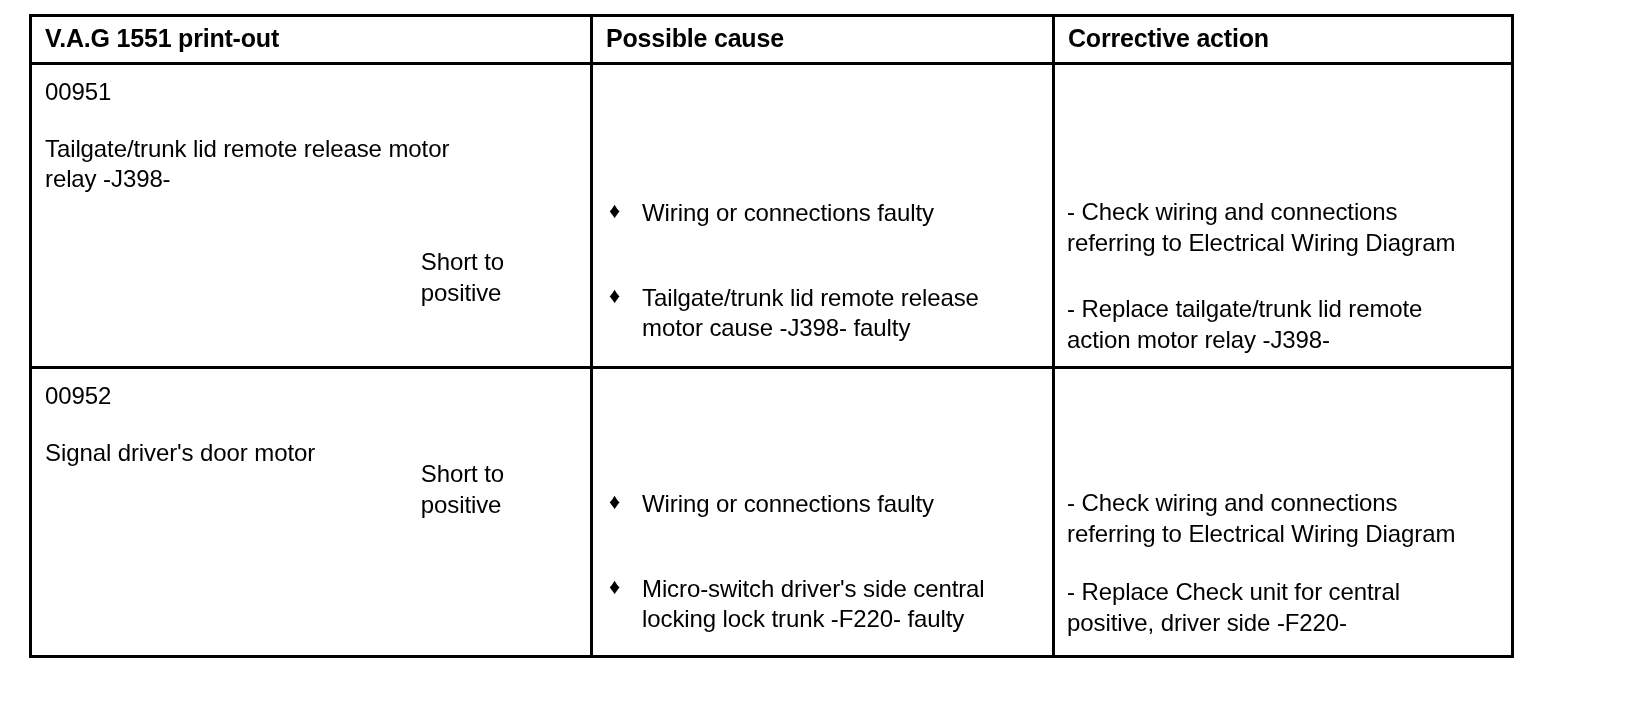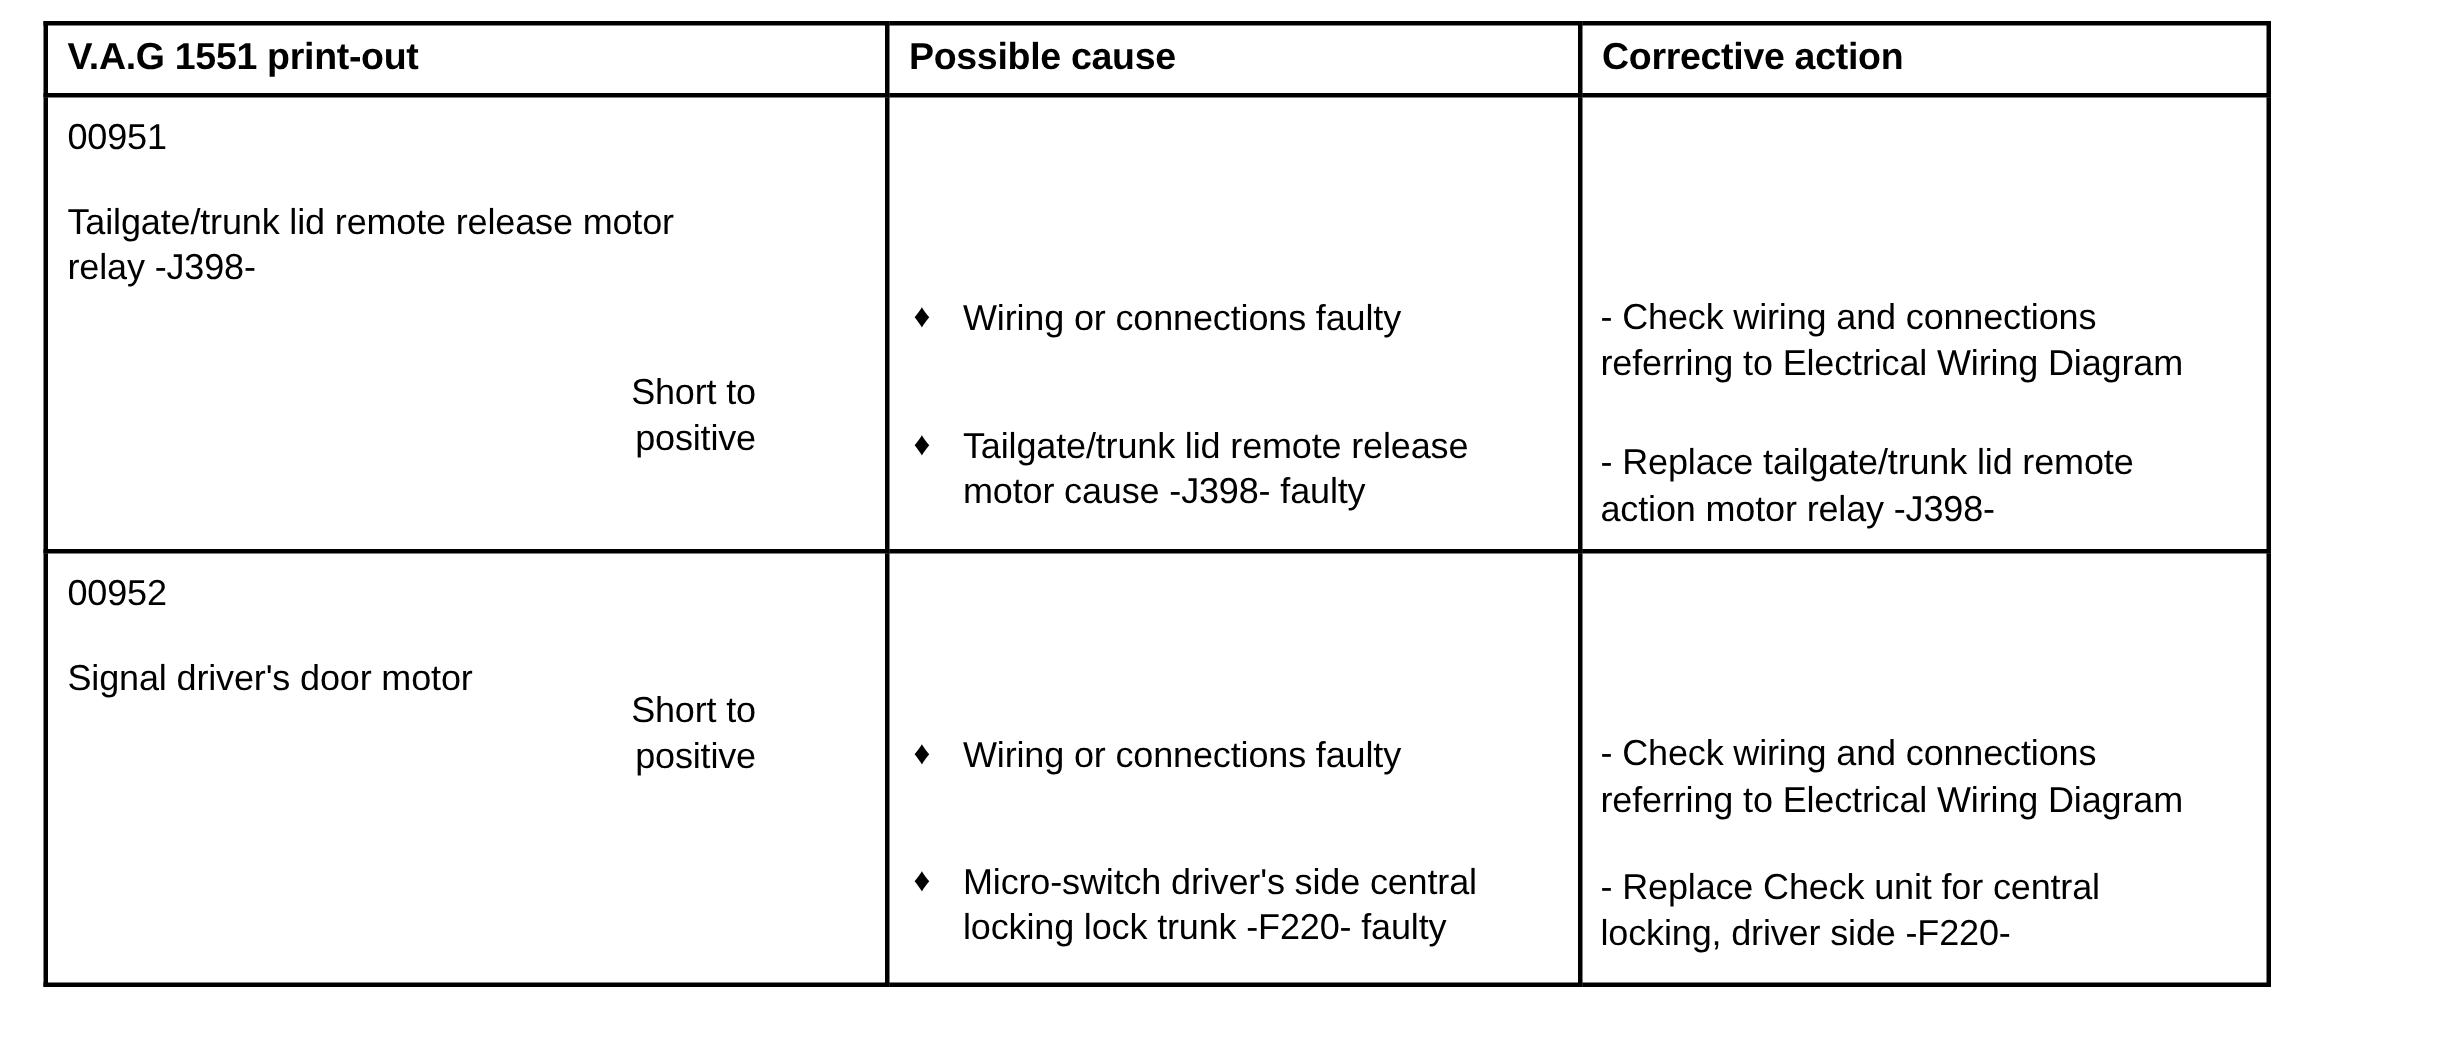--- a/index.html
+++ b/index.html
@@ -71,21 +71,20 @@
   .print-code {
     margin: 0 0 26px 0;
   }
   .print-desc {
     margin: 0;
     max-width: 470px;
   }
   .print-signal {
     position: absolute;
     right: 86px;
-    text-align: right;
     line-height: 1.28;
   }
   .row1 .print-signal { top: 182px; }
   .row2 .print-signal { top: 90px; }
 
   
   .cause-cell {
     padding: 0 12px 10px 16px;
     box-sizing: border-box;
   }
@@ -235,21 +234,21 @@
         </td>
         <td>
           <div class="cell action-cell">
             <ul class="action-list">
               <li>
                 <div class="nowrapline">- Check wiring and connections</div>
                 <div class="nowrapline">referring to Electrical Wiring Diagram</div>
               </li>
               <li>
                 <div class="nowrapline">- Replace Check unit for central</div>
-                <div class="nowrapline">locking, driver side -F220-</div>
+                <div class="nowrapline">positive, driver side -F220-</div>
               </li>
             </ul>
           </div>
         </td>
       </tr>
 
     </tbody>
   </table>
 </div>
 

